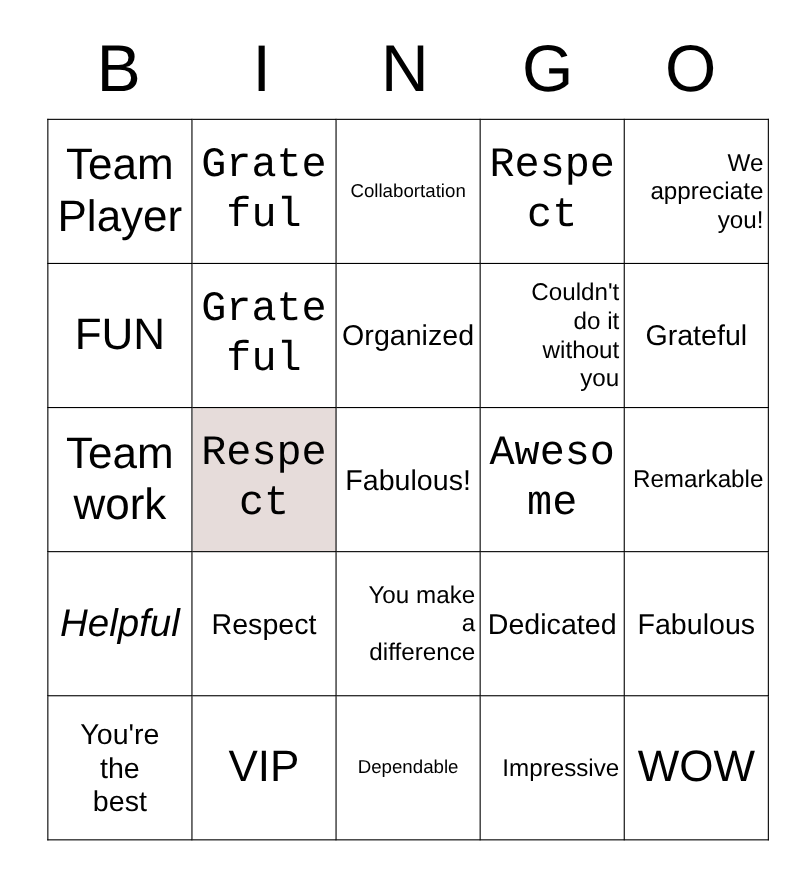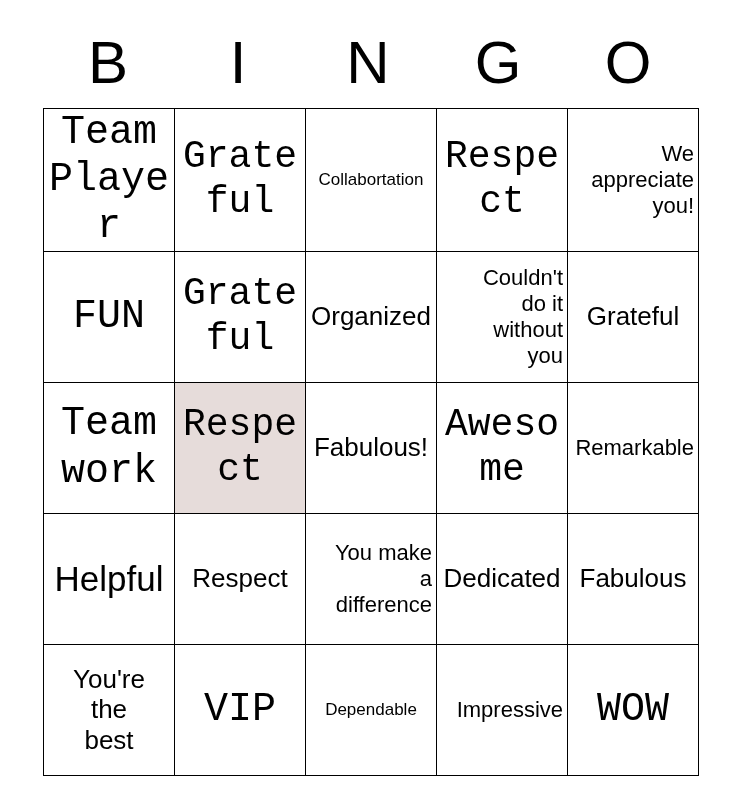--- a/index.html
+++ b/index.html
@@ -67,22 +67,22 @@
   }
   .cell-text {
     display: block;
     padding: 0 4px;
     line-height: 1.18;
     word-wrap: break-word;
     white-space: pre-line;
   }
 
   
-  .fs-xxl { font-size: 40px; font-family: Liberation Mono, monospace; }
-  .fs-xl  { font-size: 35px; }
+  .fs-xxl { font-size: 40px; }
+  .fs-xl  { font-size: 35px; font-style: italic; }
   .fs-l   { font-size: 38px; font-family: Liberation Mono, monospace; }
   .fs-m   { font-size: 26px; }
   .fs-s   { font-size: 22px; text-align: right; }
   .fs-xs  { font-size: 17px; }
 </style>
 </head>
 <body>
 
 <div id="bingo-card">
 

